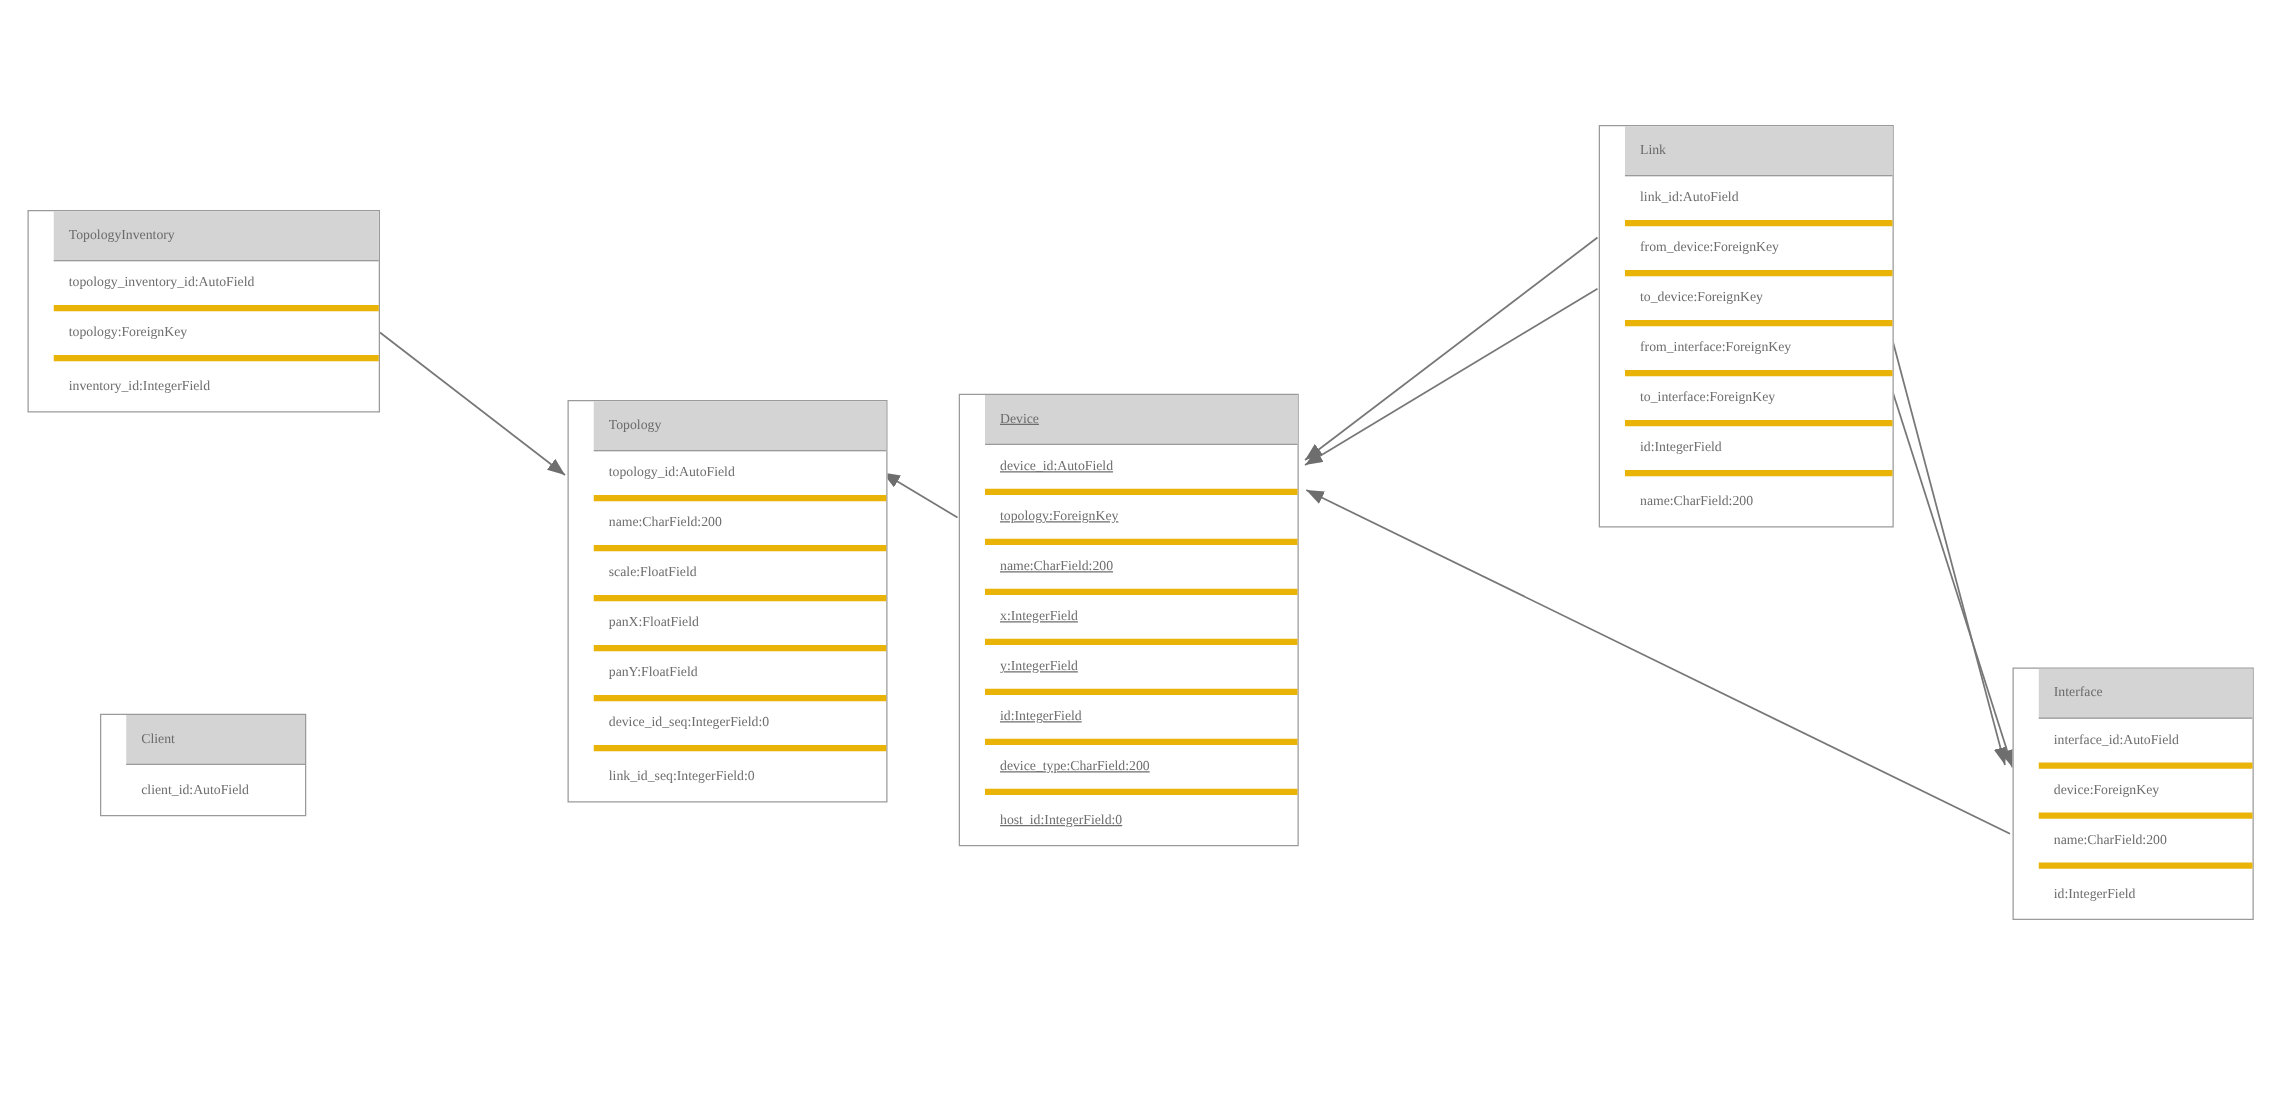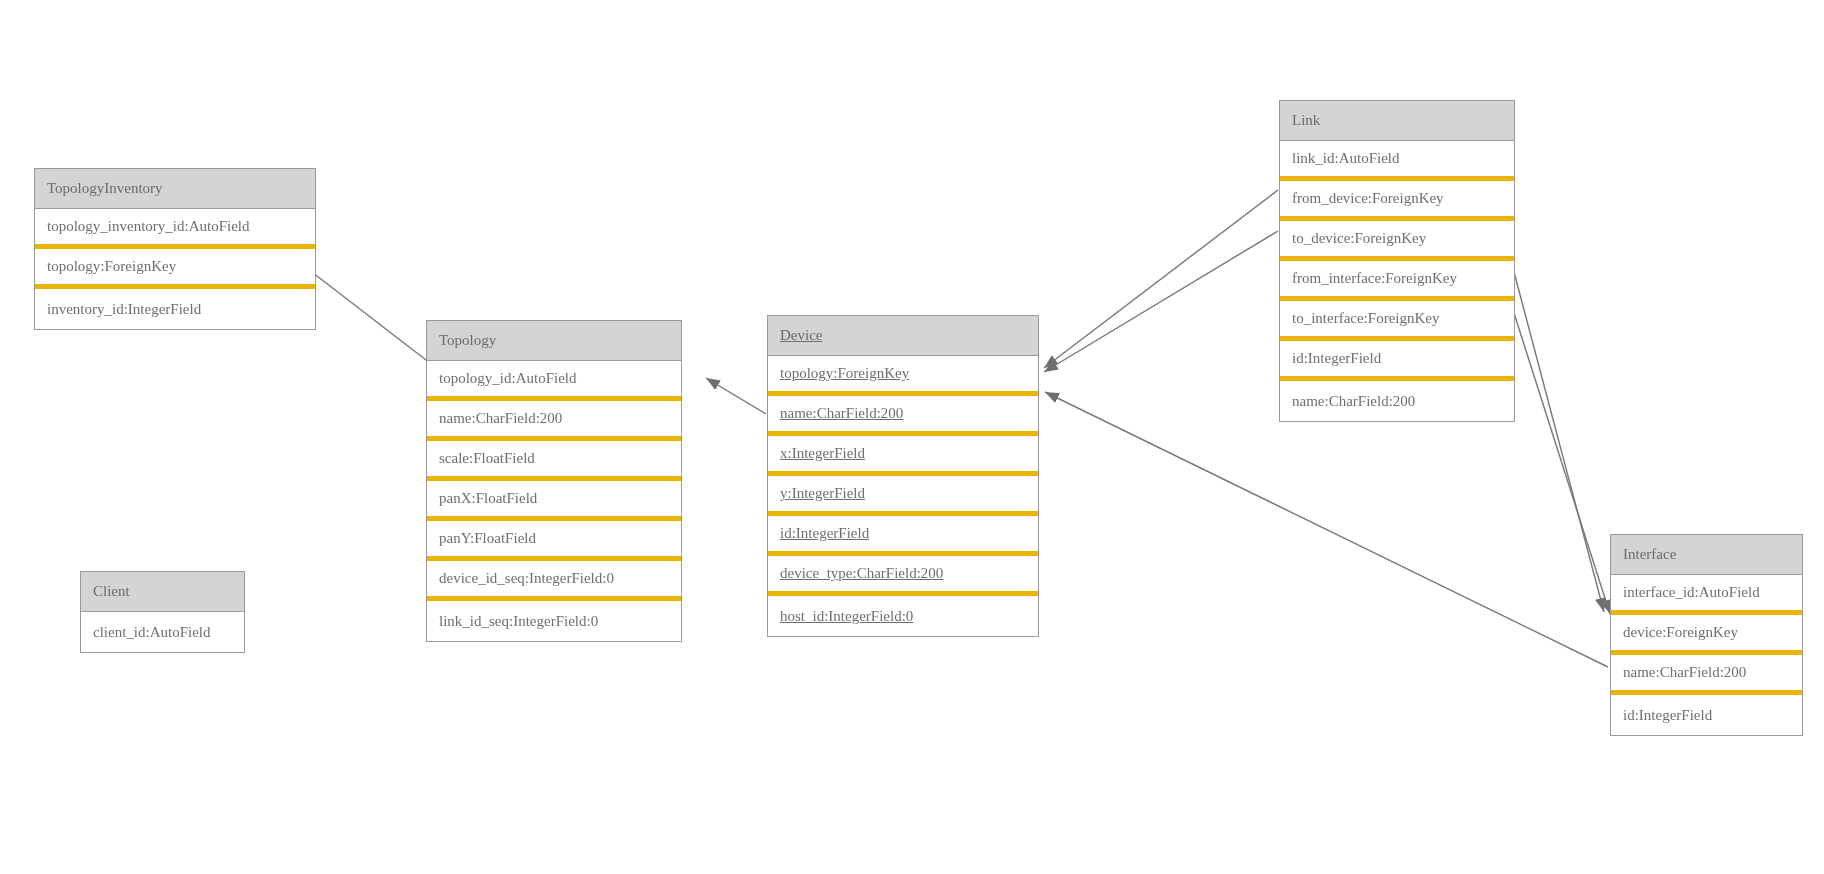--- a/index.html
+++ b/index.html
@@ -13,22 +13,23 @@
   }
   #canvas{position:absolute;left:0;top:0;width:1824px;height:874px;}
   #edges{position:absolute;left:0;top:0;width:1824px;height:874px;pointer-events:none;}
 
   .entity{
     position:absolute;
     box-sizing:border-box;
     border:1px solid #9a9a9a;
     background:#ffffff;
     color:#6e6e6e;
-    font-size:15px;
+    font-size:11px;
     line-height:1;
+    padding-left:20px;
   }
   .entity-header{
     box-sizing:border-box;
     background:#d4d4d4;
     border-bottom:1px solid #9a9a9a;
     height:40px;
     display:flex;
     align-items:center;
     padding-left:12px;
     color:#6b6b6b;
@@ -81,38 +82,39 @@
     <g>
       <line x1="1514" y1="272" x2="1604" y2="612" stroke="#777777" stroke-width="1.4" marker-end="url(#arrowhead)"></line>
     </g>
 
     <g>
       <line x1="1514" y1="313" x2="1610" y2="614" stroke="#777777" stroke-width="1.4" marker-end="url(#arrowhead)"></line>
     </g>
   </svg>
 
   <div id="entities-layer">
-      <div class="entity" style="left: 34px; top: 168px; width: 282px;">
+      <div class="entity" style="left: 22px; top: 168px; width: 282px;">
         <div class="entity-header">TopologyInventory</div>
         <div class="entity-row">topology_inventory_id:AutoField</div>
         <div class="entity-row">topology:ForeignKey</div>
         <div class="entity-row">inventory_id:IntegerField</div>
       </div>
-      <div class="entity" style="left: 426px; top: 320px; width: 256px;">
+      <div class="entity" style="left: 454px; top: 320px; width: 256px;">
         <div class="entity-header">Topology</div>
         <div class="entity-row">topology_id:AutoField</div>
         <div class="entity-row">name:CharField:200</div>
         <div class="entity-row">scale:FloatField</div>
         <div class="entity-row">panX:FloatField</div>
         <div class="entity-row">panY:FloatField</div>
         <div class="entity-row">device_id_seq:IntegerField:0</div>
         <div class="entity-row">link_id_seq:IntegerField:0</div>
       </div>
       <div class="entity" style="left: 767px; top: 315px; width: 272px; text-decoration: underline;">
         <div class="entity-header">Device</div>
+        <div class="entity-row">device_id:AutoField</div>
         <div class="entity-row">topology:ForeignKey</div>
         <div class="entity-row">name:CharField:200</div>
         <div class="entity-row">x:IntegerField</div>
         <div class="entity-row">y:IntegerField</div>
         <div class="entity-row">id:IntegerField</div>
         <div class="entity-row">device_type:CharField:200</div>
         <div class="entity-row">host_id:IntegerField:0</div>
       </div>
       <div class="entity" style="left: 1279px; top: 100px; width: 236px;">
         <div class="entity-header">Link</div>

